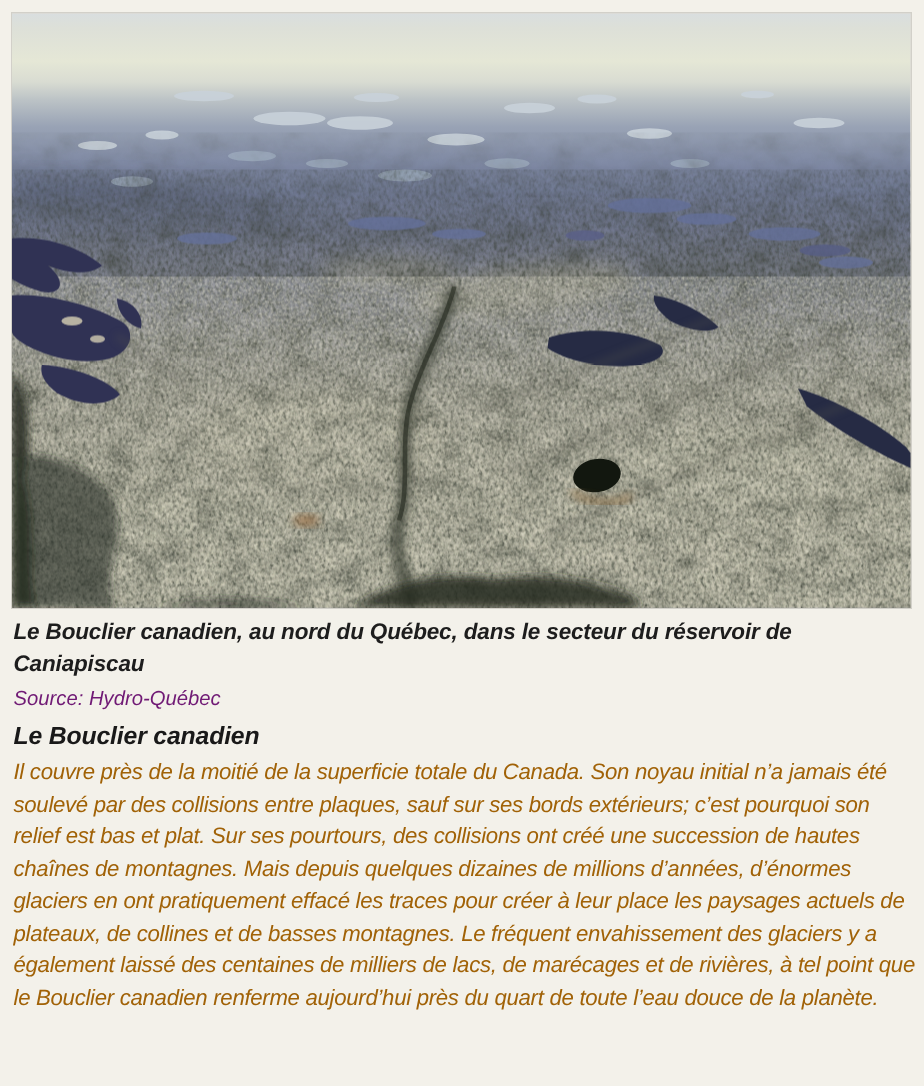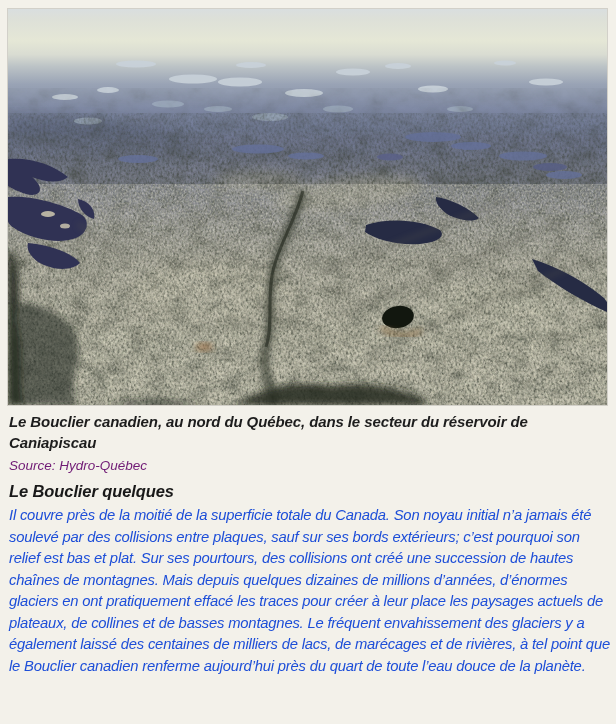--- a/index.html
+++ b/index.html
@@ -24,21 +24,21 @@
     position:absolute; left:9px; top:457px; width:400px;
     font-size:13.5px; font-style:italic; color:#701a75; line-height:18px;
   }
   .section-heading {
     position:absolute; left:9px; top:480px; margin:0; width:400px;
     font-size:16.5px; font-weight:bold; font-style:italic; color:#191919;
     line-height:22px; letter-spacing:-0.1px;
   }
   .section-body {
     position:absolute; left:9px; top:505px; margin:0; width:602px;
-    font-size:14.8px; font-style:italic; color:#1d4ed8;
+    font-size:14.8px; font-style:italic; color:#a16207;
     line-height:21.5px; letter-spacing:-0.2px;
   }
 </style>
 </head>
 <body>
 
 <div class="page">
 
   <figure class="photo-wrap" style="margin:0">
     <svg viewBox="0 0 599 396" preserveAspectRatio="none" role="img" aria-label="Aerial photograph of the Canadian Shield: flat pale lichen-mottled terrain dotted with dark blue lakes stretching to a hazy blue horizon under a pale sky">
@@ -207,17 +207,17 @@
         <path d="M373,318 C382,327 404,329 413,321" fill="none" stroke="#8a6a40" stroke-width="4" opacity="0.8" filter="url(#fblur3)"></path>
       </g>
       <ellipse cx="196" cy="338" rx="9" ry="4" fill="#8a5f36" opacity="0.7" filter="url(#fblur3)"></ellipse>
     </svg>
   </figure>
 
   <figcaption class="caption">Le Bouclier canadien, au nord du Québec, dans le secteur du réservoir de Caniapiscau</figcaption>
 
   <div class="source-line">Source: Hydro-Québec</div>
 
-  <h2 class="section-heading">Le Bouclier quelques</h2>
+  <h2 class="section-heading">Le Bouclier canadien</h2>
 
   <p class="section-body">Il couvre près de la moitié de la superficie totale du Canada. Son noyau initial n’a jamais été soulevé par des collisions entre plaques, sauf sur ses bords extérieurs; c’est pourquoi son relief est bas et plat. Sur ses pourtours, des collisions ont créé une succession de hautes chaînes de montagnes. Mais depuis quelques dizaines de millions d’années, d’énormes glaciers en ont pratiquement effacé les traces pour créer à leur place les paysages actuels de plateaux, de collines et de basses montagnes. Le fréquent envahissement des glaciers y a également laissé des centaines de milliers de lacs, de marécages et de rivières, à tel point que le Bouclier canadien renferme aujourd’hui près du quart de toute l’eau douce de la planète.</p>
 
 </div>
 
 </body></html>

